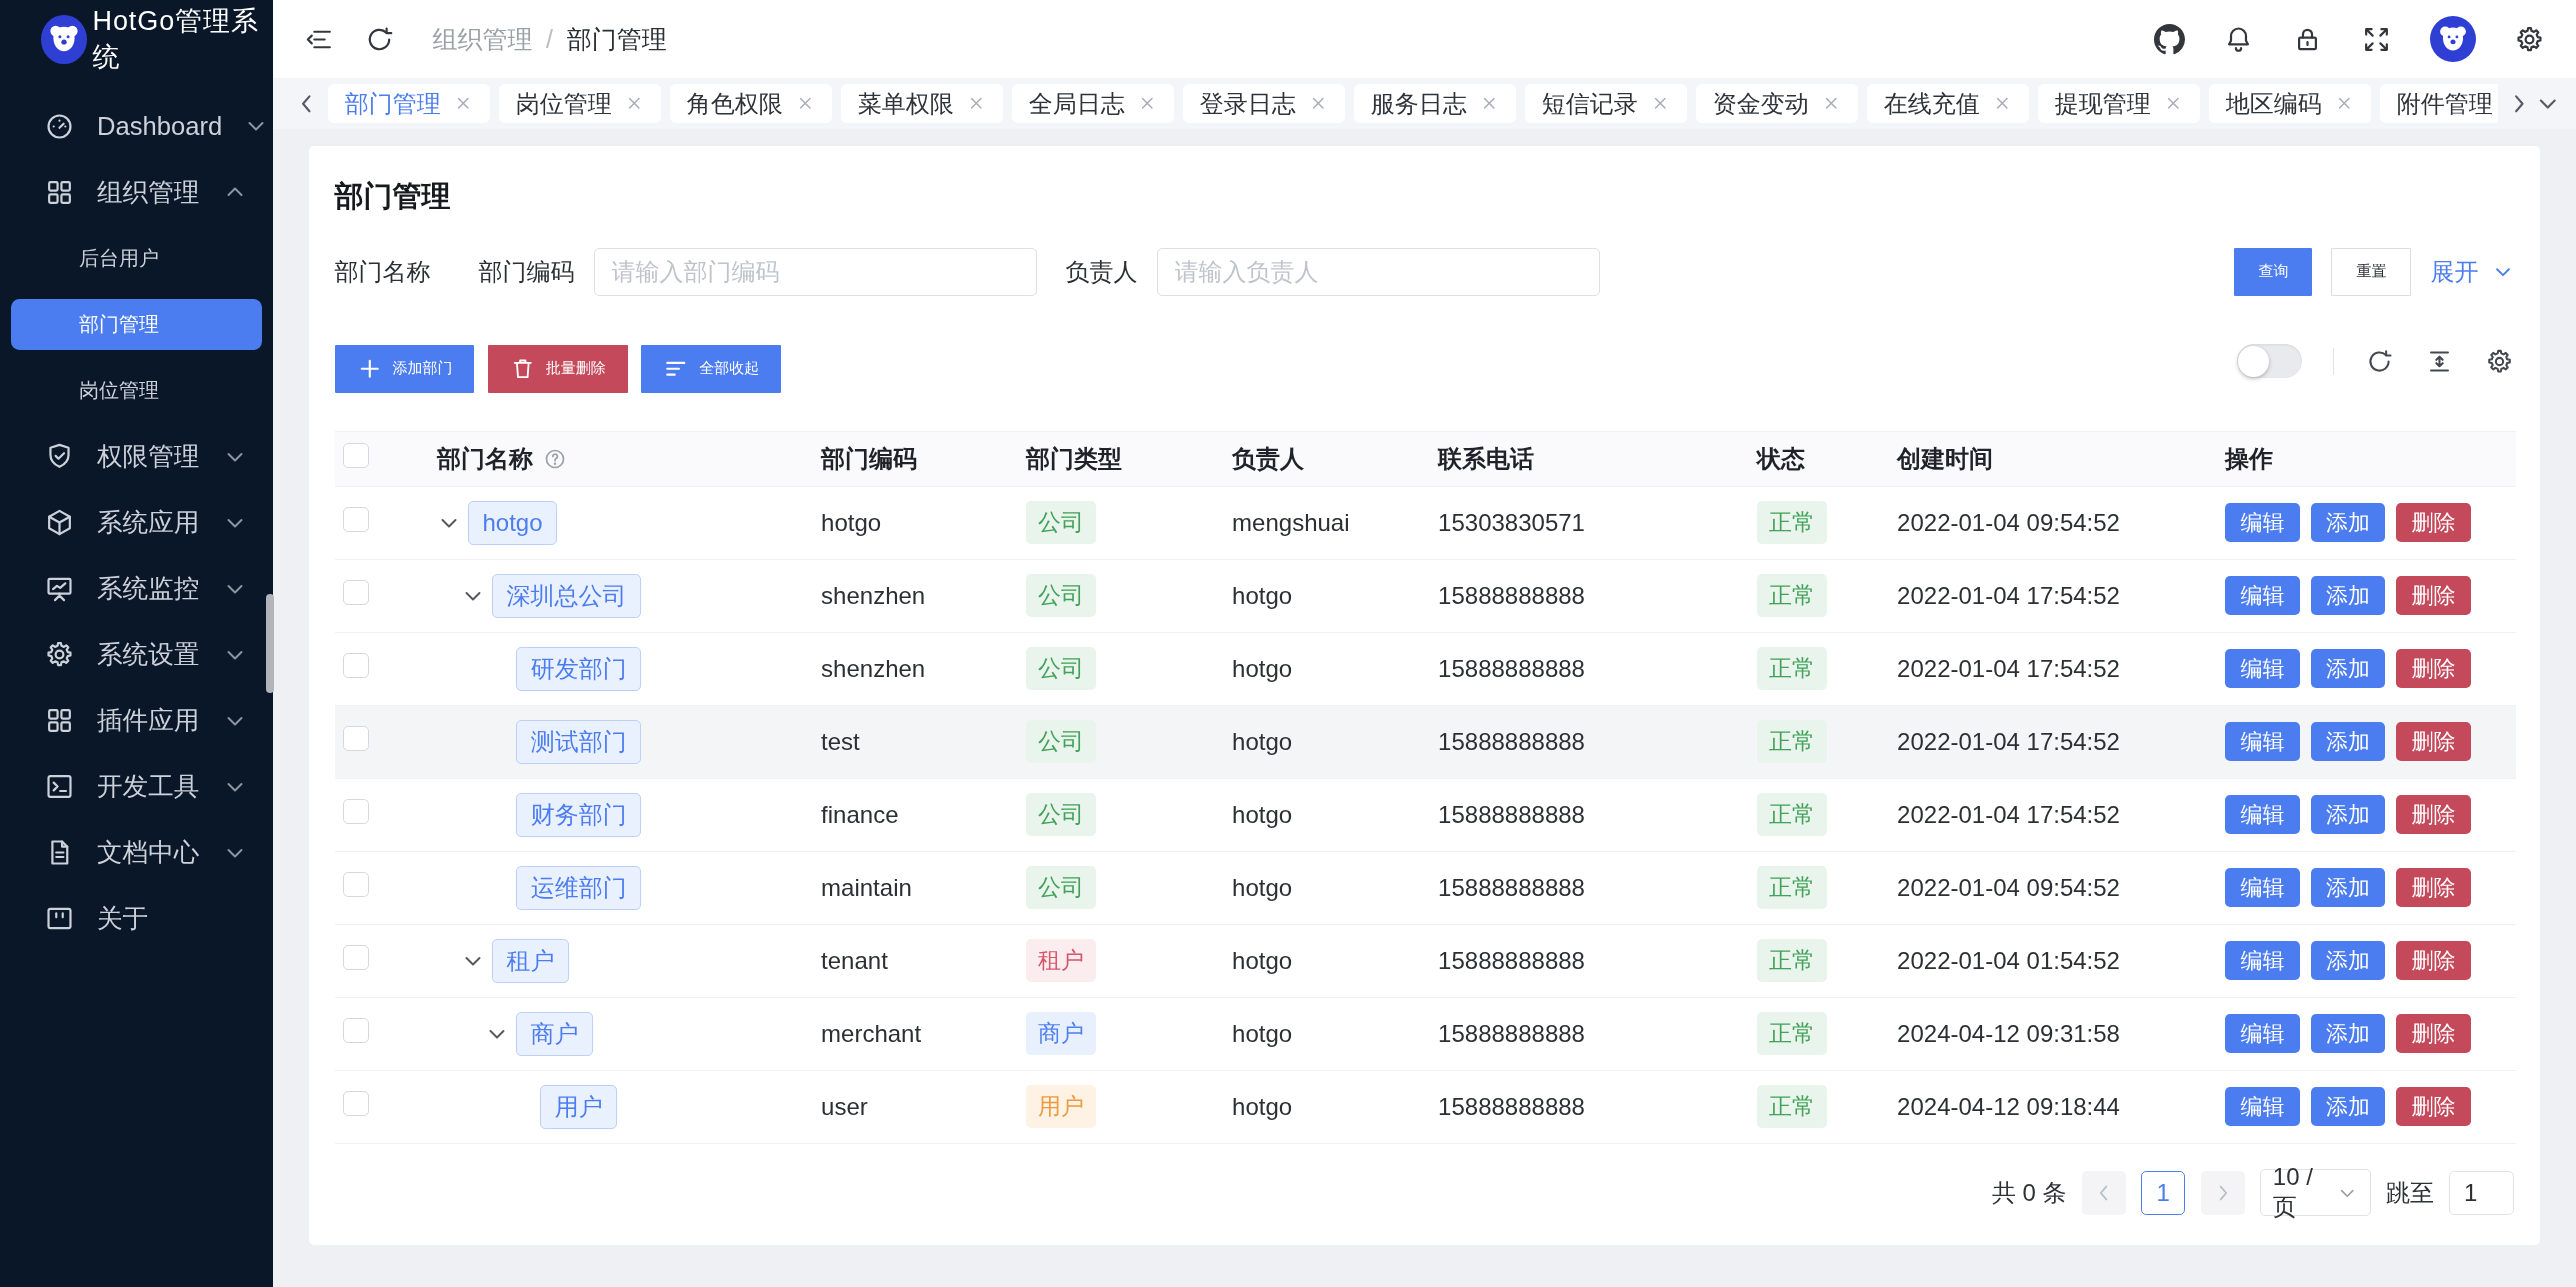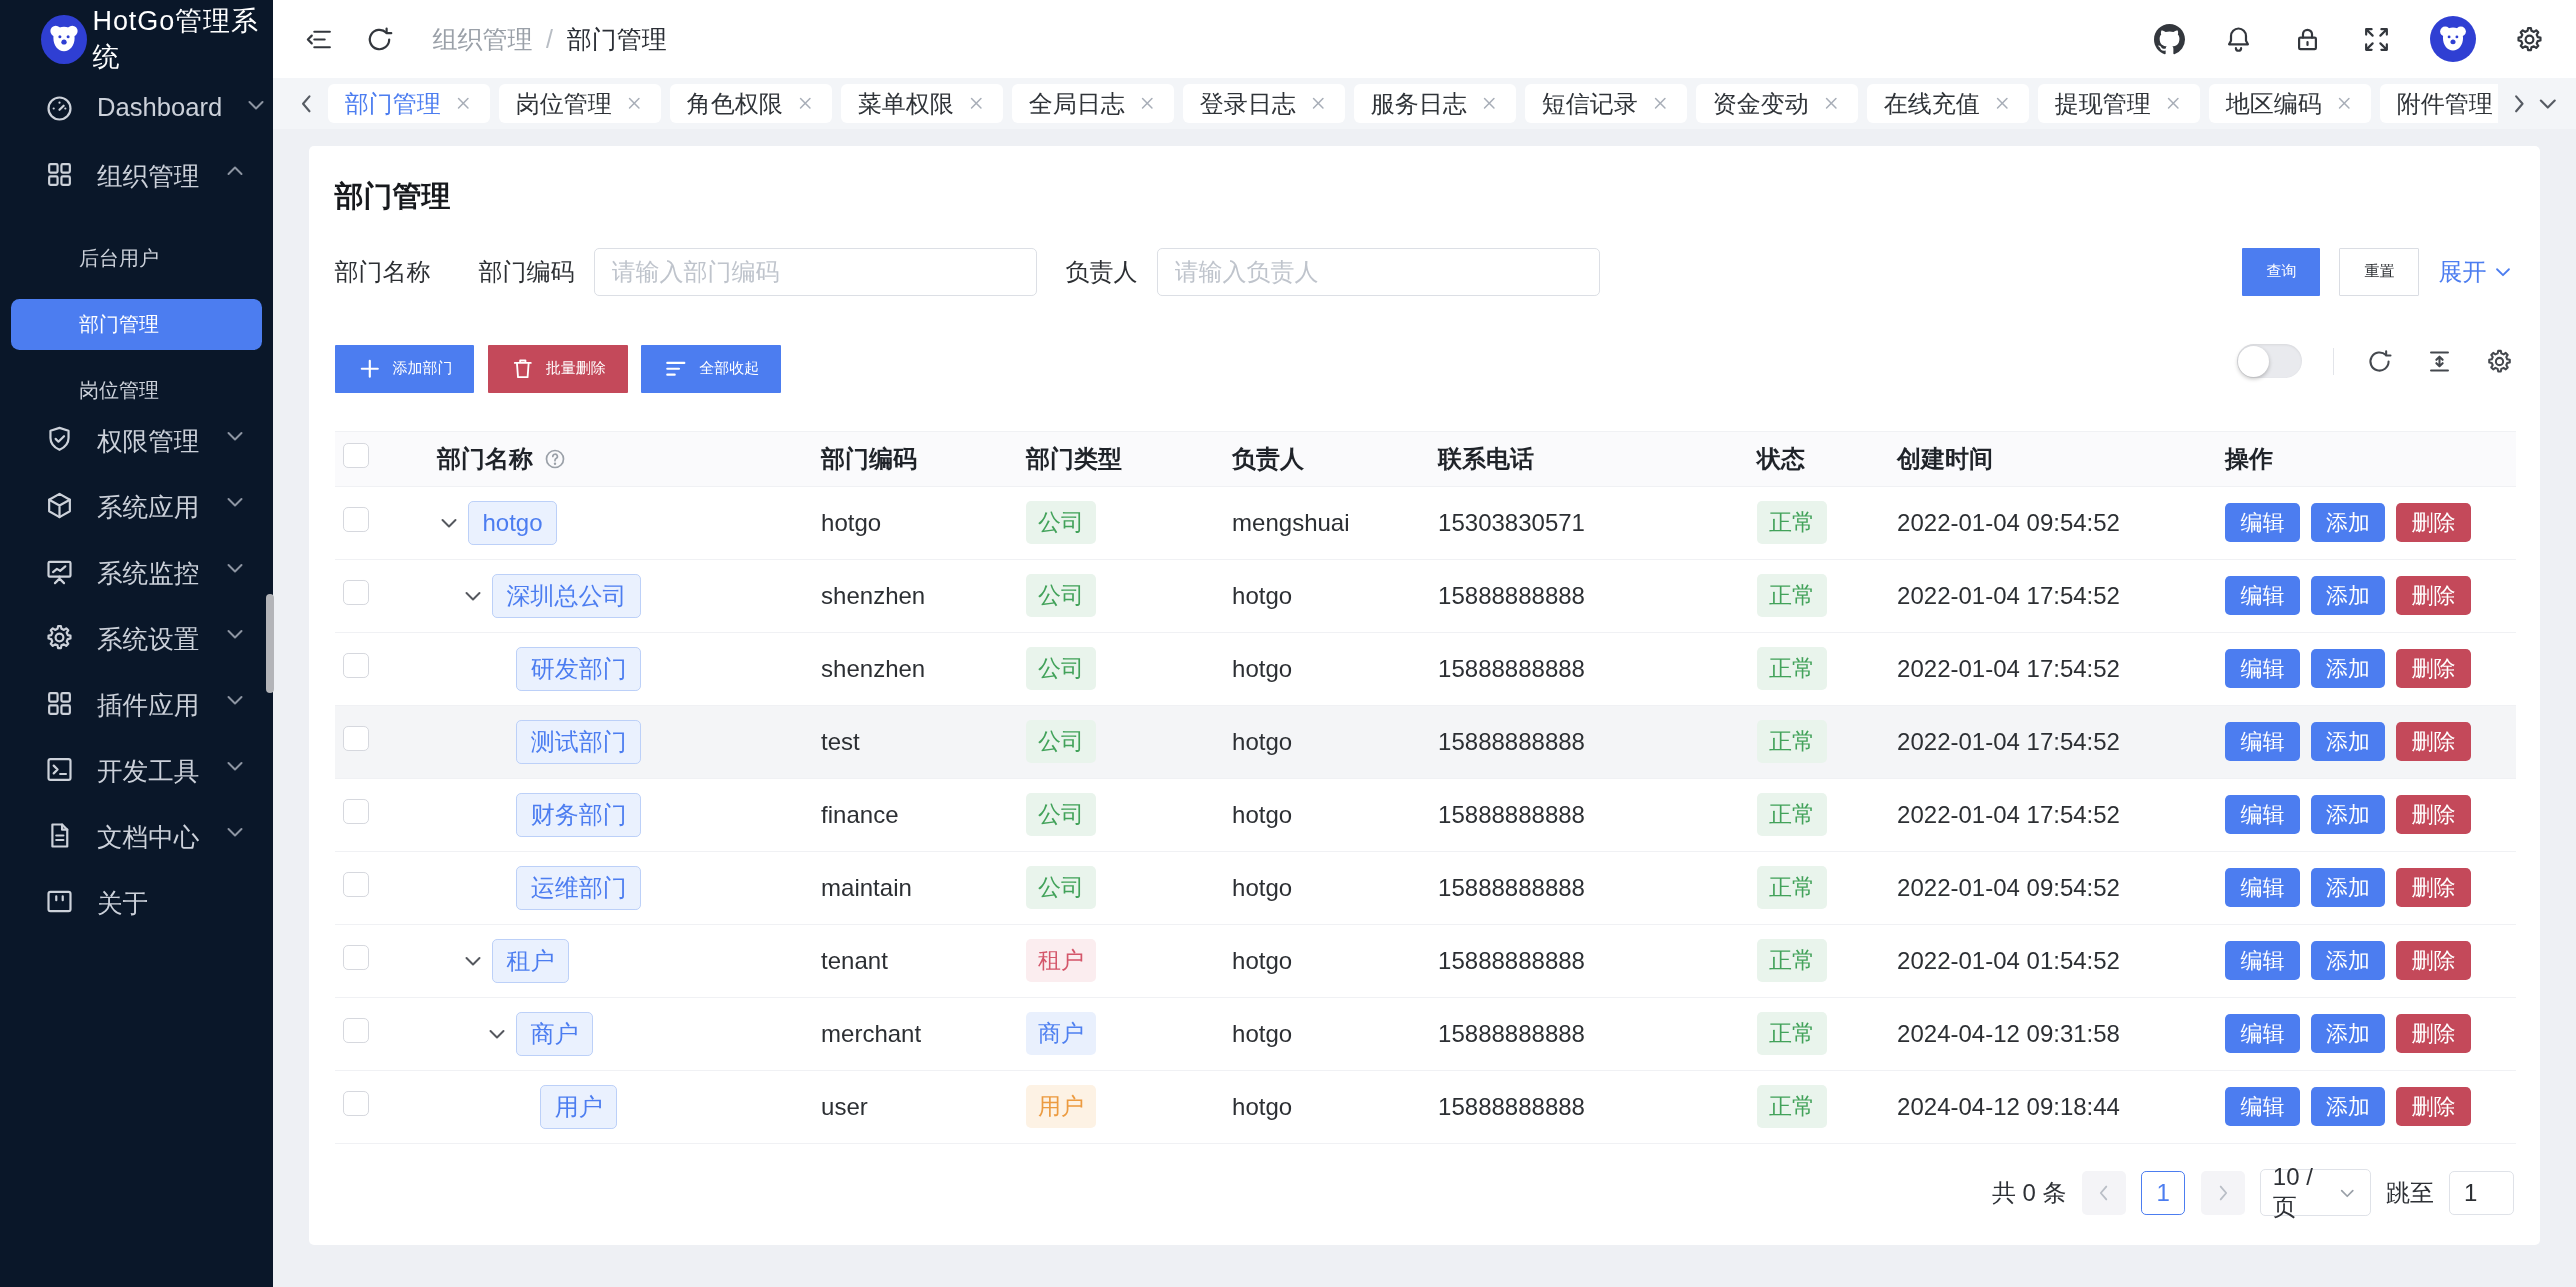--- a/index.html
+++ b/index.html
@@ -11,21 +11,21 @@
   }
   svg { display:block; }
 
   
   .sidebar { width:273px; min-width:273px; height:1287px; background:#0a1729; color:#c9ced8; display:flex; flex-direction:column; }
   .logo-row { height:78px; display:flex; align-items:center; padding-left:41px; gap:6px; }
   .logo-badge { width:49px; height:49px; border-radius:50%; background:#2f3fd3; display:flex; align-items:center; justify-content:center; }
   .logo-badge svg { width:38px; height:38px; }
   .logo-title { color:#fff; font-size:27px; font-weight:500; letter-spacing:0.9px; }
   .menu { flex:1; padding-top:15.3px; }
-  .side-item { height:66px; display:flex; align-items:flex-start; padding:0 25.6px 0 44px; gap:22px; cursor:pointer; }
+  .side-item { height:66px; display:flex; align-items:center; padding:0 25.6px 0 44px; gap:22px; cursor:pointer; }
   .si-icon { width:31px; height:31px; color:#cdd2da; }
   .si-icon svg { width:31px; height:31px; }
   .si-label { flex:1; font-size:25.6px; color:#ccd1da; }
   .si-chevron { width:24px; height:24px; color:#8d95a2; }
   .si-chevron svg { width:24px; height:24px; }
   .side-subitem { height:66px; display:flex; align-items:center; padding-left:68px; font-size:20px; color:#ccd1da; cursor:pointer; margin:0 11px; border-radius:8.5px; }
   .side-subitem.active { background:#4c7df0; color:#fff; height:51px; margin:7.7px 11px; }
 
   
   .main { flex:1; display:flex; flex-direction:column; height:1287px; min-width:0; }
@@ -61,21 +61,21 @@
   
   .search-row { display:flex; align-items:center; margin-top:31px; }
   .s-field { display:flex; align-items:center; margin-right:29px; }
   .s-label { font-size:24px; color:#2c2f33; margin-right:19px; white-space:nowrap; }
   .s-input { width:443px; height:48px; border:0.9px solid #dcdfe5; border-radius:5.1px; padding:0 17px; font-size:24px; color:#2c2f33; outline:none; font-family:inherit; background:#fff; }
   .s-input::placeholder { color:#bfc4cc; }
   .search-actions { margin-left:auto; display:flex; align-items:center; gap:19px; }
   .btn { height:48px; border:none; border-radius:1px; font-size:15px; font-family:inherit; cursor:pointer; display:inline-flex; align-items:center; justify-content:center; }
   .btn-primary { background:#4c7df0; color:#fff; padding:0 24px; }
   .btn-plain { background:#fff; color:#2c2f33; border:0.9px solid #dadde3; padding:0 24px; }
-  .link-expand { color:#4c7df0; display:flex; align-items:center; gap:6px; cursor:pointer; white-space:nowrap; }
+  .link-expand { color:#4c7df0; display:flex; align-items:center; gap:14px; cursor:pointer; white-space:nowrap; }
   .link-expand svg { width:22px; height:22px; }
 
   
   .toolbar-row { display:flex; align-items:center; margin-top:34px; }
   .tool-btns { display:flex; gap:13.6px;margin-top:15px; }
   .btn-icon-txt { gap:10.2px; padding:0 22px; }
   .btn-danger { background:#c4495a; color:#fff; }
   .btn .bi { width:25.6px; height:25.6px; }
   .btn .bi svg { width:25.6px; height:25.6px; }
   .toolbar-right { margin-left:auto; display:flex; align-items:center; gap:31px; }

